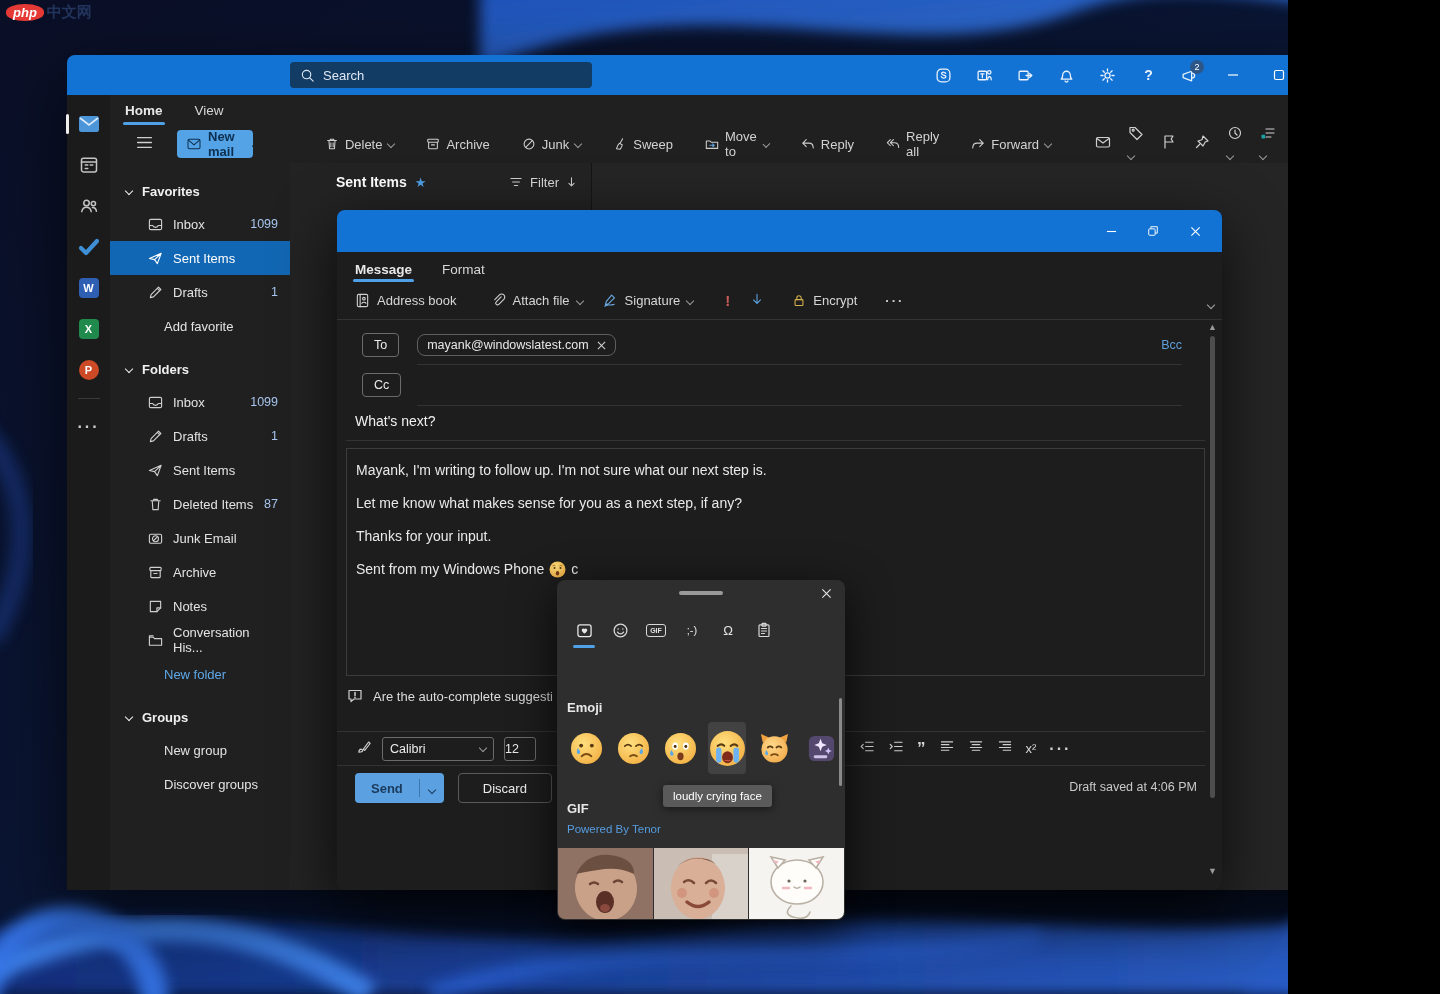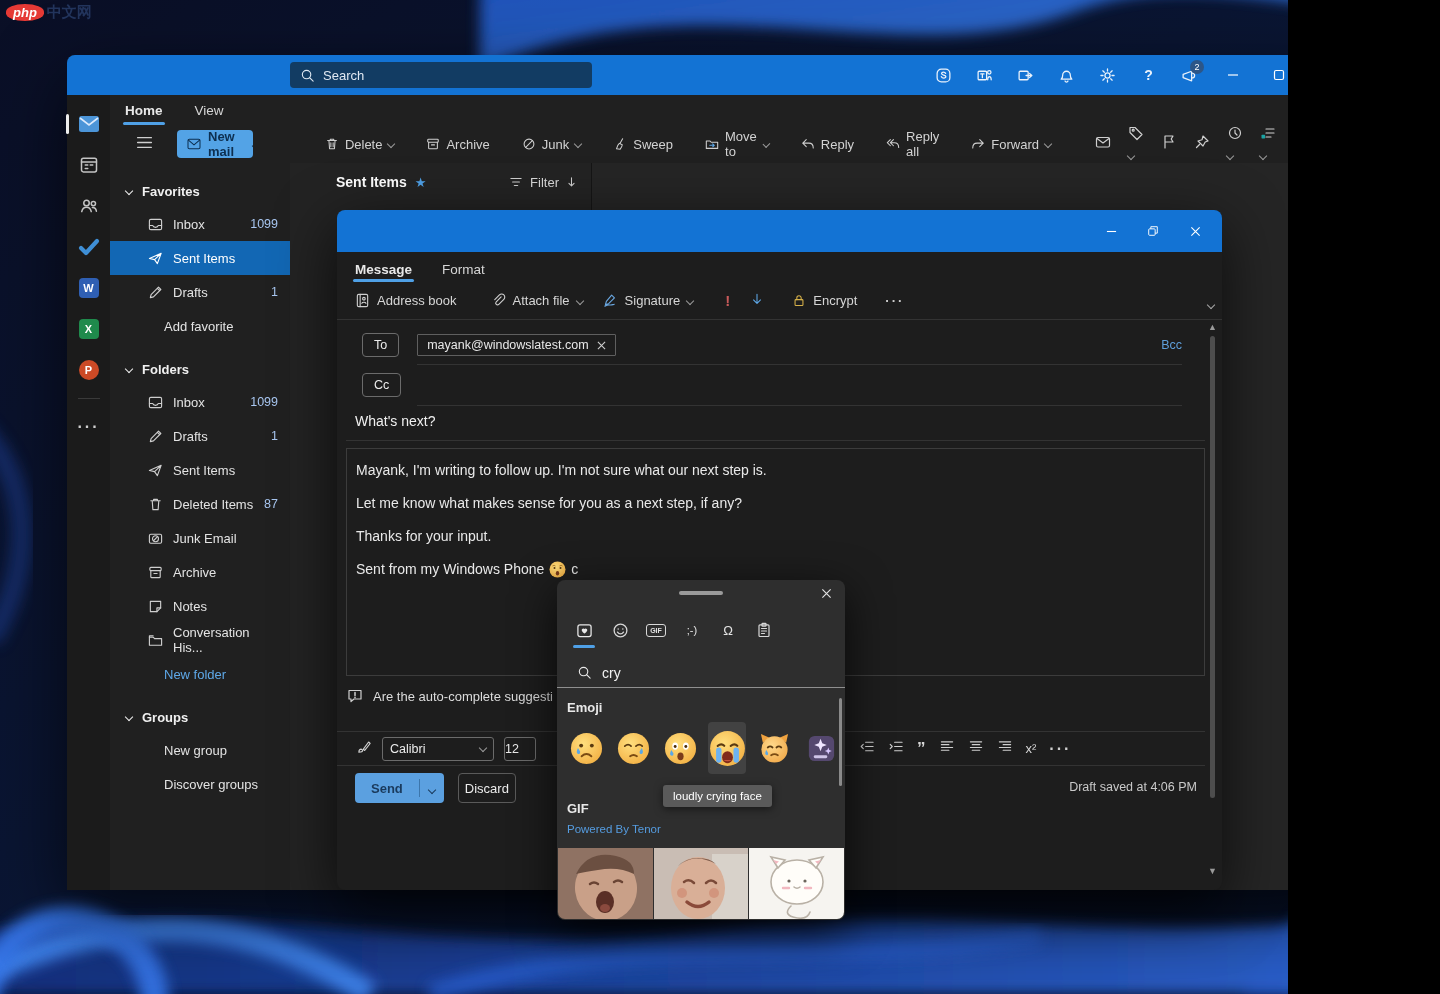--- a/index.html
+++ b/index.html
@@ -60,37 +60,37 @@
   
   .compose{position:absolute;left:337px;top:210px;width:885px;height:680px;background:#1d1d1d;border-radius:8px;box-shadow:0 18px 60px rgba(0,0,0,.7);z-index:10;}
   .ctbar{position:relative;height:42px;background:#1373d4;border-radius:8px 8px 0 0;}
   .cctrl{position:absolute;right:6px;top:0;height:42px;display:flex;}
   .cwbtn{width:42px;height:42px;display:flex;align-items:center;justify-content:center;}
   .ctabs{display:flex;gap:26px;padding:8px 0 0 16px;height:30px;}
   .ctoolbar{display:flex;align-items:center;gap:20px;height:38px;padding-left:18px;border-bottom:1px solid #333;color:#d6d6d6;font-size:13px;}
   .ctb{display:flex;align-items:center;gap:7px;}
   .torow{position:absolute;left:0;right:40px;display:flex;align-items:center;}
   .fieldbtn{border:1px solid #6b6b6b;border-radius:4px;color:#ececec;font-size:12.5px;padding:4px 11px;margin-left:25px;}
-  .chip{display:flex;align-items:center;gap:8px;border:1px solid #5f5f5f;border-radius:1px;color:#e8e8e8;font-size:12.5px;padding:3px 9px;margin-left:18px;}
+  .chip{display:flex;align-items:center;gap:8px;border:1px solid #5f5f5f;border-radius:8px;color:#e8e8e8;font-size:12.5px;padding:3px 9px;margin-left:18px;}
   .bcc{margin-left:auto;color:#5f9fdb;font-size:12.5px;}
   .hline{position:absolute;height:1px;background:#333;}
   .subject{position:absolute;left:18px;top:203px;color:#f0f0f0;font-size:14px;}
   .bodybox{position:absolute;left:9px;top:238px;width:859px;height:228px;border:1px solid #3c3c3c;padding:11px 10px 0 9px;}
   .bodybox p{margin:0 0 13px;color:#e9e9e9;font-size:14px;line-height:20px;display:flex;align-items:center;gap:5px;flex-wrap:wrap;}
   .feedback{position:absolute;left:10px;top:472px;right:20px;height:28px;display:flex;align-items:center;gap:10px;color:#dcdcdc;font-size:13px;}
   .fmtrow{position:absolute;left:0;right:17px;top:521px;height:35px;border-top:1px solid #333;border-bottom:1px solid #333;display:flex;align-items:center;padding-left:20px;gap:10px;}
   .fontbox{display:flex;align-items:center;justify-content:space-between;border:1px solid #6b6b6b;border-radius:3px;height:24px;width:112px;padding:0 7px;color:#ececec;font-size:12.5px;}
   .sizebox{border:1px solid #6b6b6b;border-radius:3px;height:24px;width:32px;display:flex;align-items:center;color:#ececec;font-size:12.5px;}
   .fmtright{position:absolute;left:522px;display:flex;align-items:center;gap:13px;color:#d6d6d6;}
   .sendrow{position:absolute;left:18px;top:563px;display:flex;align-items:center;gap:14px;}
   .sendbtn{display:flex;align-items:center;height:30px;background:#5ba0e0;border-radius:4px;color:#1a3a5c;font-size:13px;font-weight:bold;overflow:hidden;}
   .sendbtn .sl{padding:0 16px;}
   .sendbtn .sp{width:1px;height:18px;background:#3c76ac;}
   .sendbtn .dd{padding:0 9px;}
-  .discard{height:30px;border:1px solid #5a5a5a;border-radius:4px;color:#ececec;font-size:13px;display:flex;align-items:center;padding:0 6px;background:transparent;}
+  .discard{height:30px;border:1px solid #5a5a5a;border-radius:4px;color:#ececec;font-size:13px;display:flex;align-items:center;padding:0 24px;background:transparent;}
   .draft{position:absolute;right:25px;top:570px;color:#c9c9c9;font-size:12.5px;}
   .cscroll{position:absolute;right:3px;top:112px;width:12px;bottom:14px;}
   .cscroll .thumb{position:absolute;left:3px;top:14px;width:5px;height:462px;border-radius:3px;background:#4d4d4d;}
   .arr{color:#9a9a9a;font-size:9px;position:absolute;left:1px;}
   .ccollapse{position:absolute;right:8px;top:92px;color:#a8a8a8;}
   
   .epanel{position:absolute;left:557px;top:580px;width:288px;height:340px;background:#2e2e2e;border-radius:8px;box-shadow:0 12px 44px rgba(0,0,0,.75);z-index:50;}
   .handle{position:absolute;left:122px;top:11px;width:44px;height:4px;border-radius:2px;background:#9a9a9a;}
   .eclose{position:absolute;right:10px;top:4px;color:#e0e0e0;width:18px;height:18px;display:flex;align-items:center;justify-content:center;}
   .etabs{position:absolute;left:12px;top:36px;display:flex;gap:6px;}
@@ -701,27 +701,20 @@
       <div class="etab" style="font-size:13px;">Ω</div>
       <div class="etab">
           <svg class="ic" width="16" height="16" viewBox="0 0 16 16" style="stroke:#d8d8d8">
             <rect x="3" y="2.8" width="10" height="11.7" rx="1"></rect>
             <rect x="6" y="1.3" width="4" height="2.8" rx=".6"></rect>
             <path d="M5.5 6.5h5M5.5 9h5M5.5 11.5h3"></path>
           </svg>
         </div>
     </div>
 
-    <div class="esearch">
-      <svg class="ic" width="15" height="15" viewBox="0 0 16 16" style="stroke:#e8e8e8">
-          <circle cx="7" cy="7" r="4.5"></circle>
-          <path d="M10.5 10.5L14 14"></path>
-        </svg>
-      <span>cry</span>
-    </div>
 
     <div class="ehead" style="top:120px">Emoji</div>
 
     <div class="erow">
       <div class="eslot">
           <svg width="33" height="33" viewBox="0 0 34 34">
             <circle cx="17" cy="17" r="16" fill="url(#gy)"></circle>
             <circle cx="11.5" cy="14" r="2" fill="#5a3a10"></circle>
             <circle cx="22.5" cy="14" r="2" fill="#5a3a10"></circle>
             <path d="M12 25q5-4.5 10 0" stroke="#7a4b12" stroke-width="2" fill="none" stroke-linecap="round"></path>

